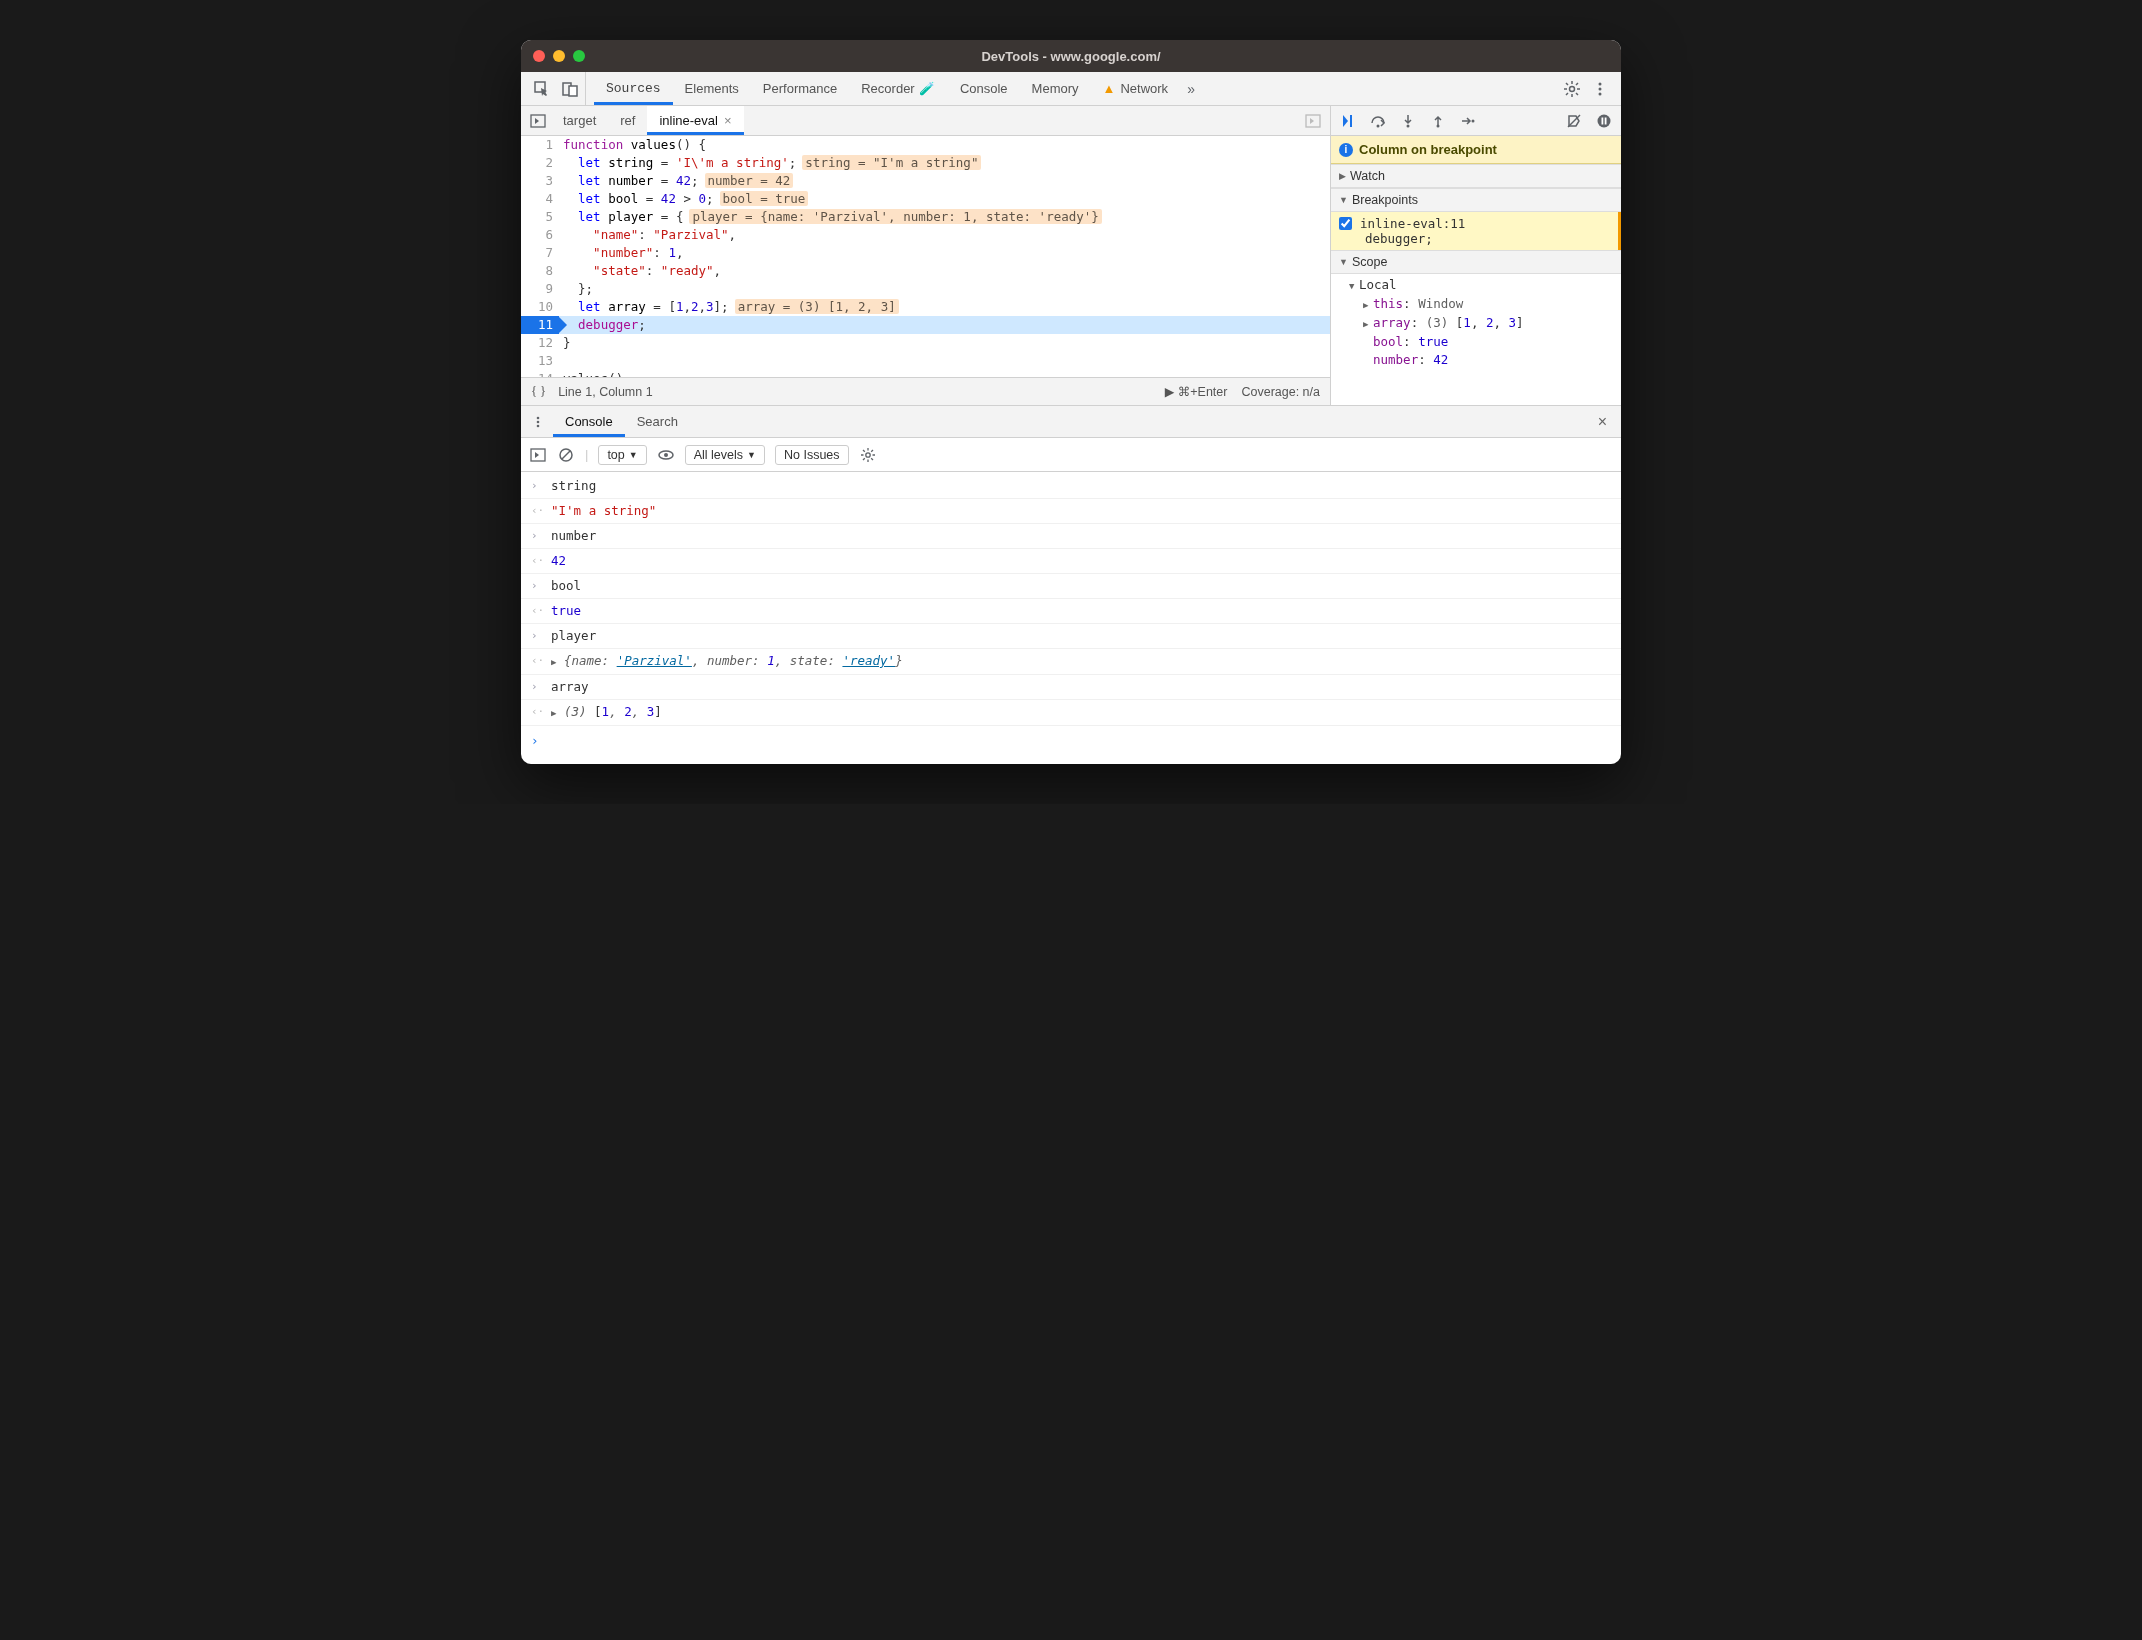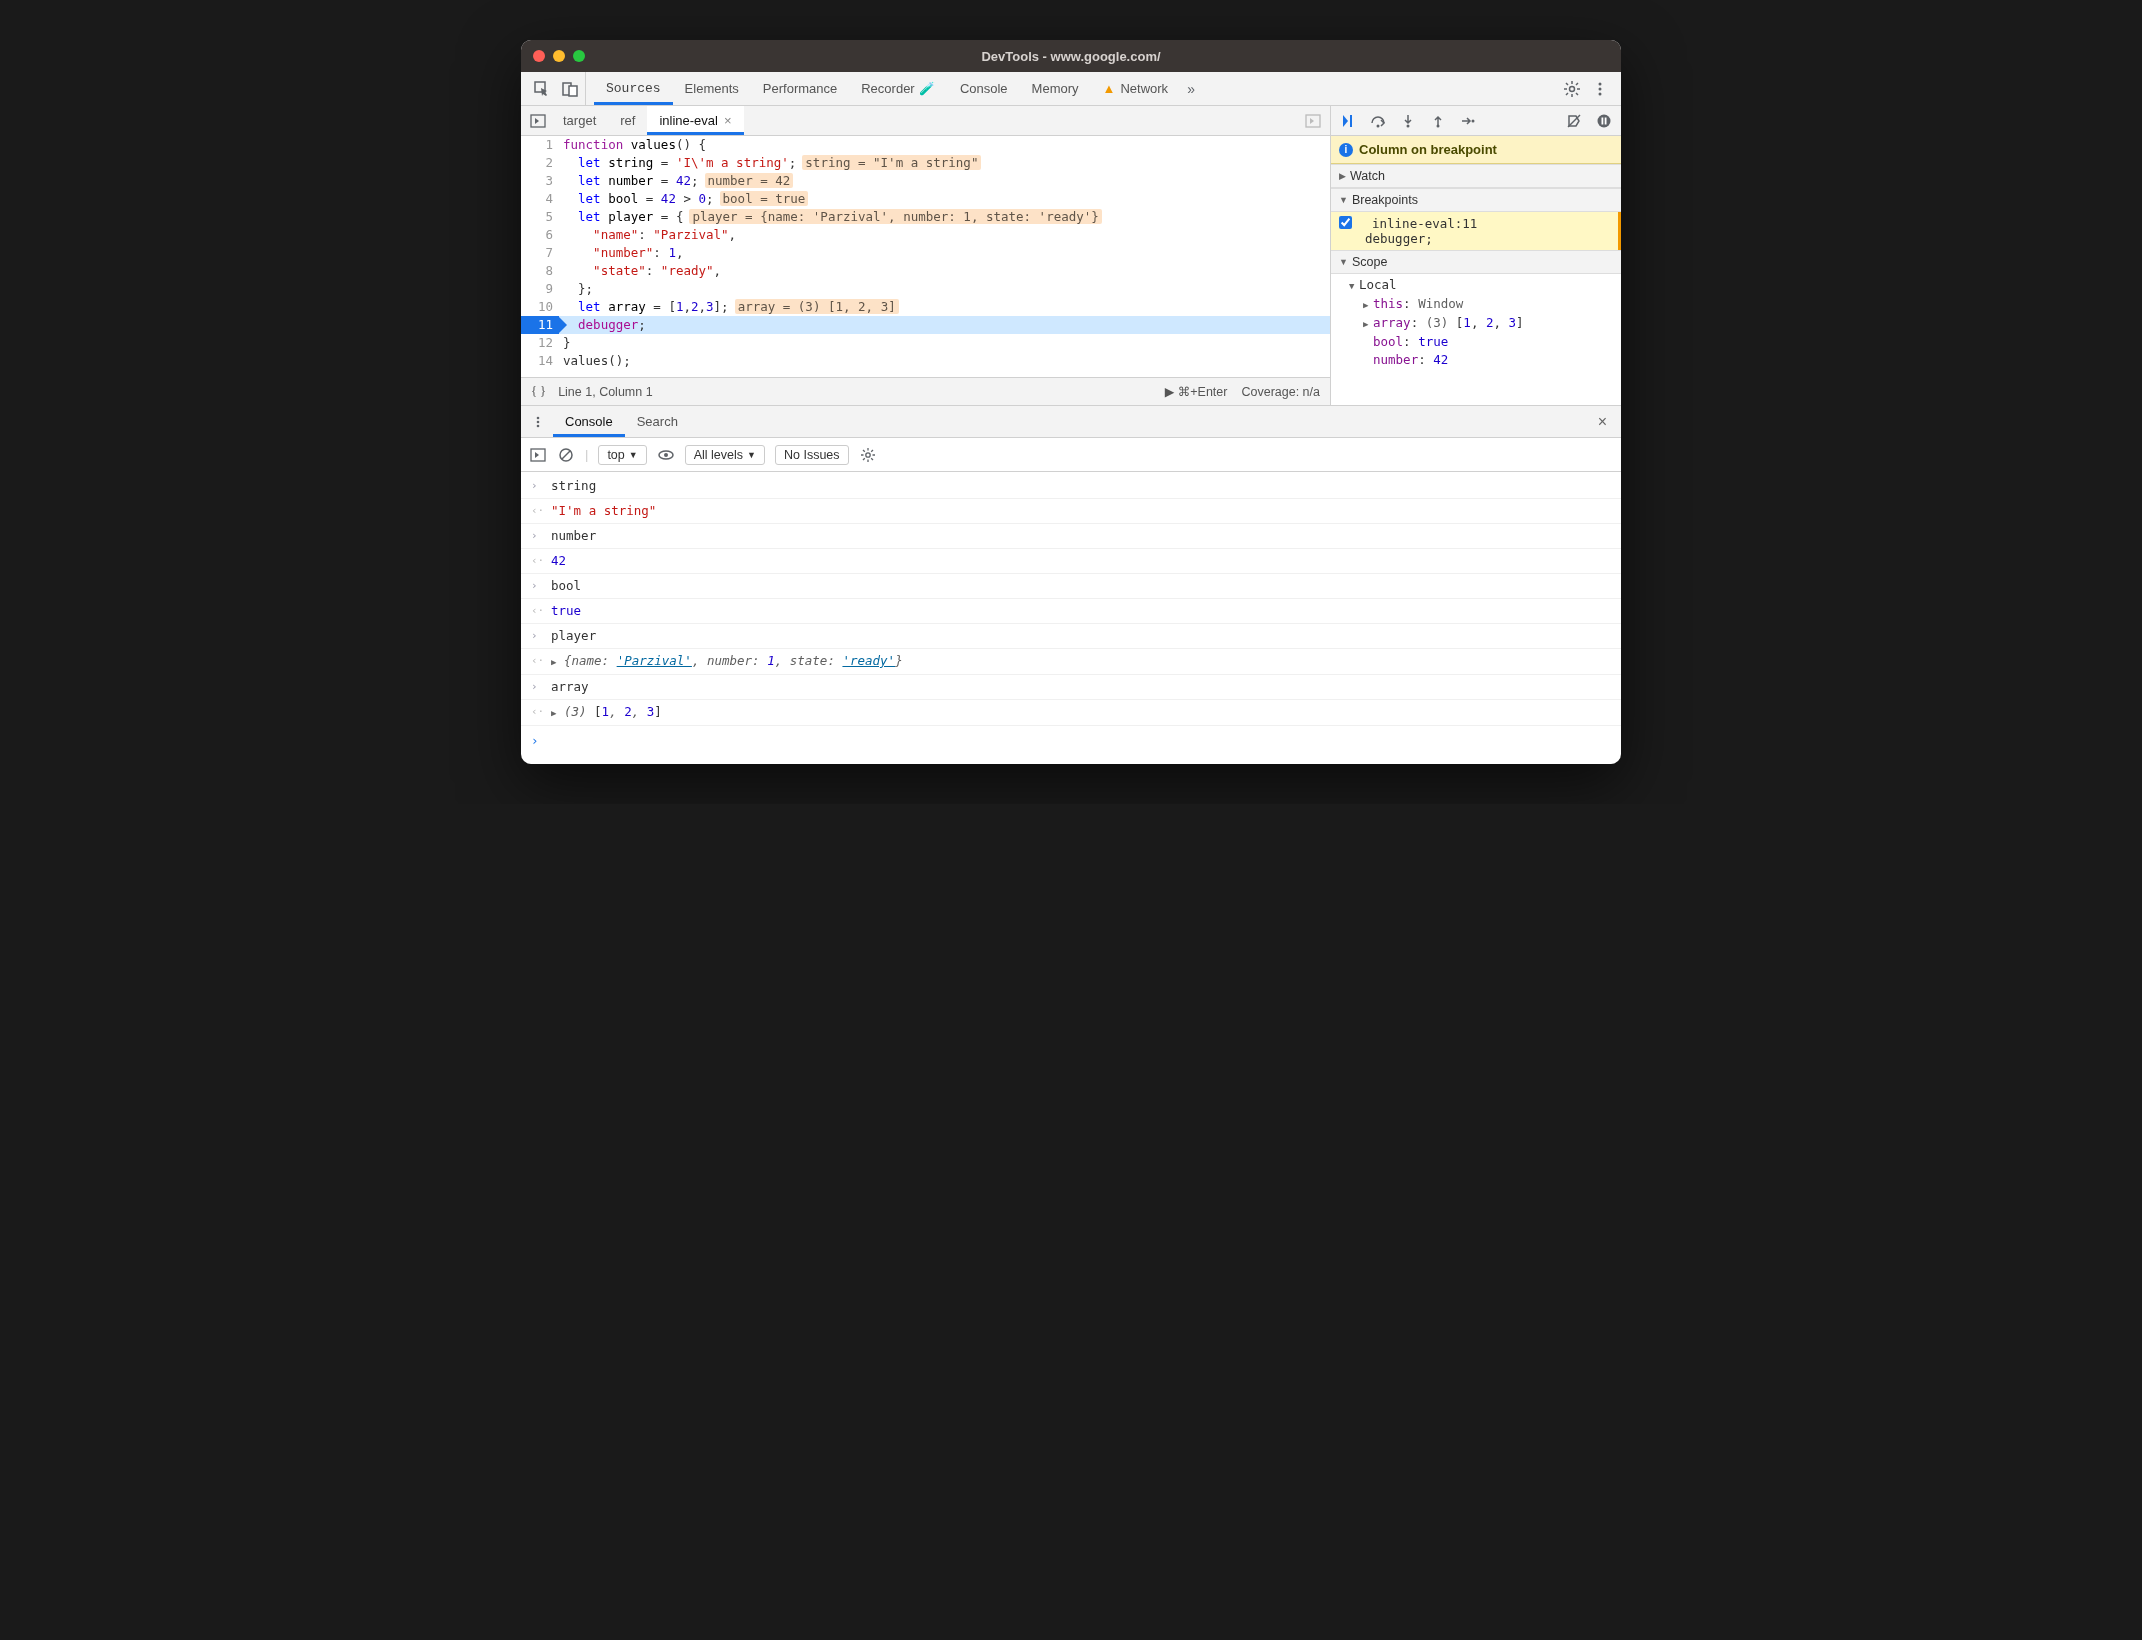--- a/index.html
+++ b/index.html
@@ -103,21 +103,21 @@
   .pause-banner .info{ width:14px;height:14px;border-radius:50%;background:#1a73e8;color:#fff;font-size:10px;display:flex;align-items:center;justify-content:center;}
   .section-head{
     background:#f3f3f3; border-top:1px solid #ddd; border-bottom:1px solid #ddd;
     padding:4px 8px; font-size:12.5px; color:#333; display:flex; align-items:center; gap:4px;
   }
   .section-head .tri{ font-size:9px; color:#666;}
   .bp-item{
     background:#fff8c5; padding:4px 8px 4px 8px; font-size:12.5px;
     font-family: Menlo, monospace;
   }
-  .bp-item .row1{ display:flex; gap:20px; align-items:flex-start;}
+  .bp-item .row1{ display:flex; gap:8px; align-items:center;}
   .bp-item input{ accent-color:#1a73e8;}
   .bp-item .row2{ padding-left:26px; color:#333;}
   .bp-active-mark{ border-right:3px solid #f29900;}
   .scope-body{ padding:2px 0 4px 4px; font-family: Menlo, monospace; font-size:12.5px; line-height:18px;}
   .scope-body .tri{ font-size:9px; color:#666; display:inline-block; width:10px;}
   .sv-key{color:#881391;} .sv-num{color:#1c00cf;} .sv-bool{color:#1c00cf;}
   .sv-punc{color:#333;} .sv-type{color:#5f5f5f;}
   .indent1{padding-left:14px;} .indent2{padding-left:28px;}
 
   
@@ -283,20 +283,24 @@
             <div class="gutter">10</div>
             <div class="code-line">  <span class="tok-kw">let</span> <span class="tok-ident">array</span> = [<span class="tok-num">1</span>,<span class="tok-num">2</span>,<span class="tok-num">3</span>];<span class="inline-eval">array = (3) [1, 2, 3]</span></div>
           </div>
           <div class="code-row highlight">
             <div class="gutter">11</div>
             <div class="code-line">  <span class="dbg">debugger</span>;</div>
           </div>
           <div class="code-row">
             <div class="gutter">12</div>
             <div class="code-line">}</div>
+          </div>
+          <div class="code-row">
+            <div class="gutter">13</div>
+            <div class="code-line"></div>
           </div>
           <div class="code-row">
             <div class="gutter">14</div>
             <div class="code-line">values();</div>
           </div>
         </div>
       <div class="statusbar">
         <span style="font-family:Menlo;">{ }</span>
         <span>Line 1, Column 1</span>
         <div class="right">

